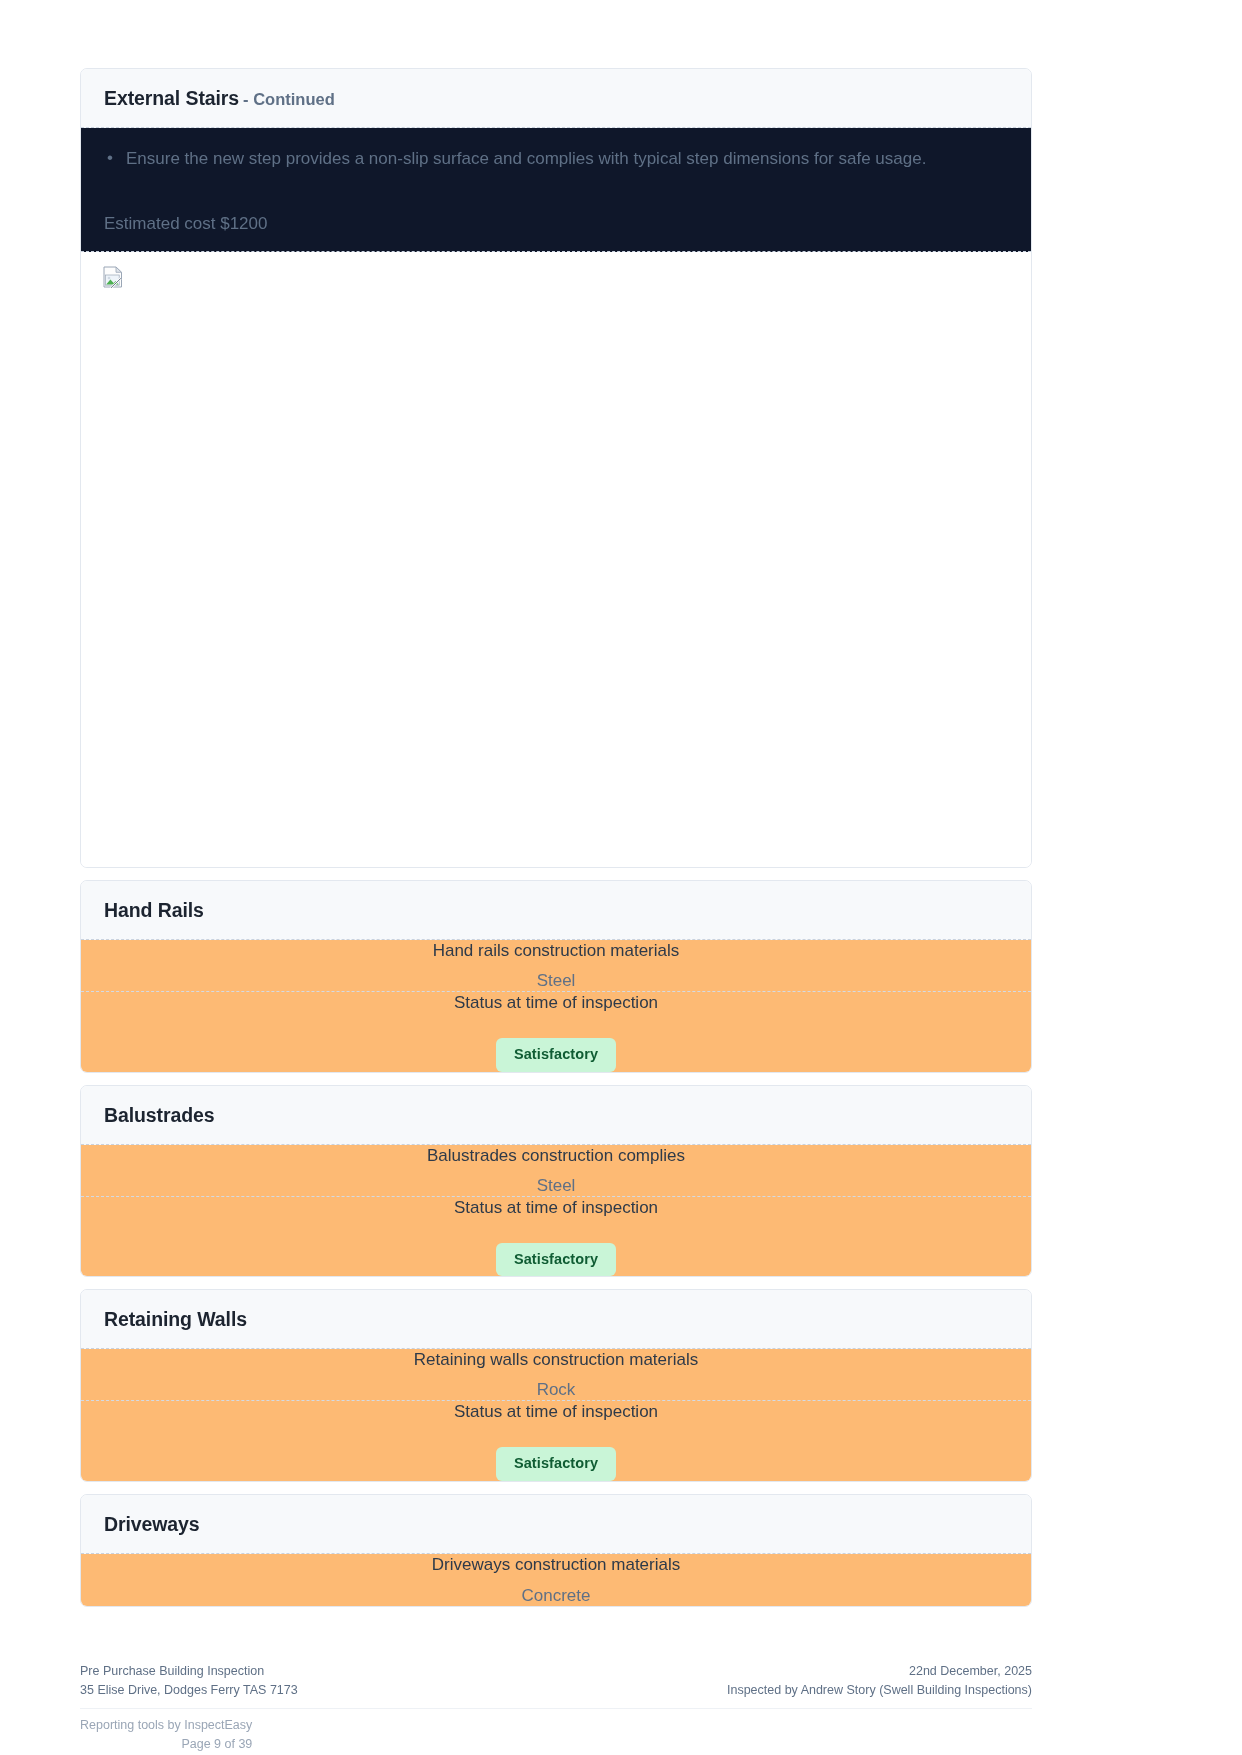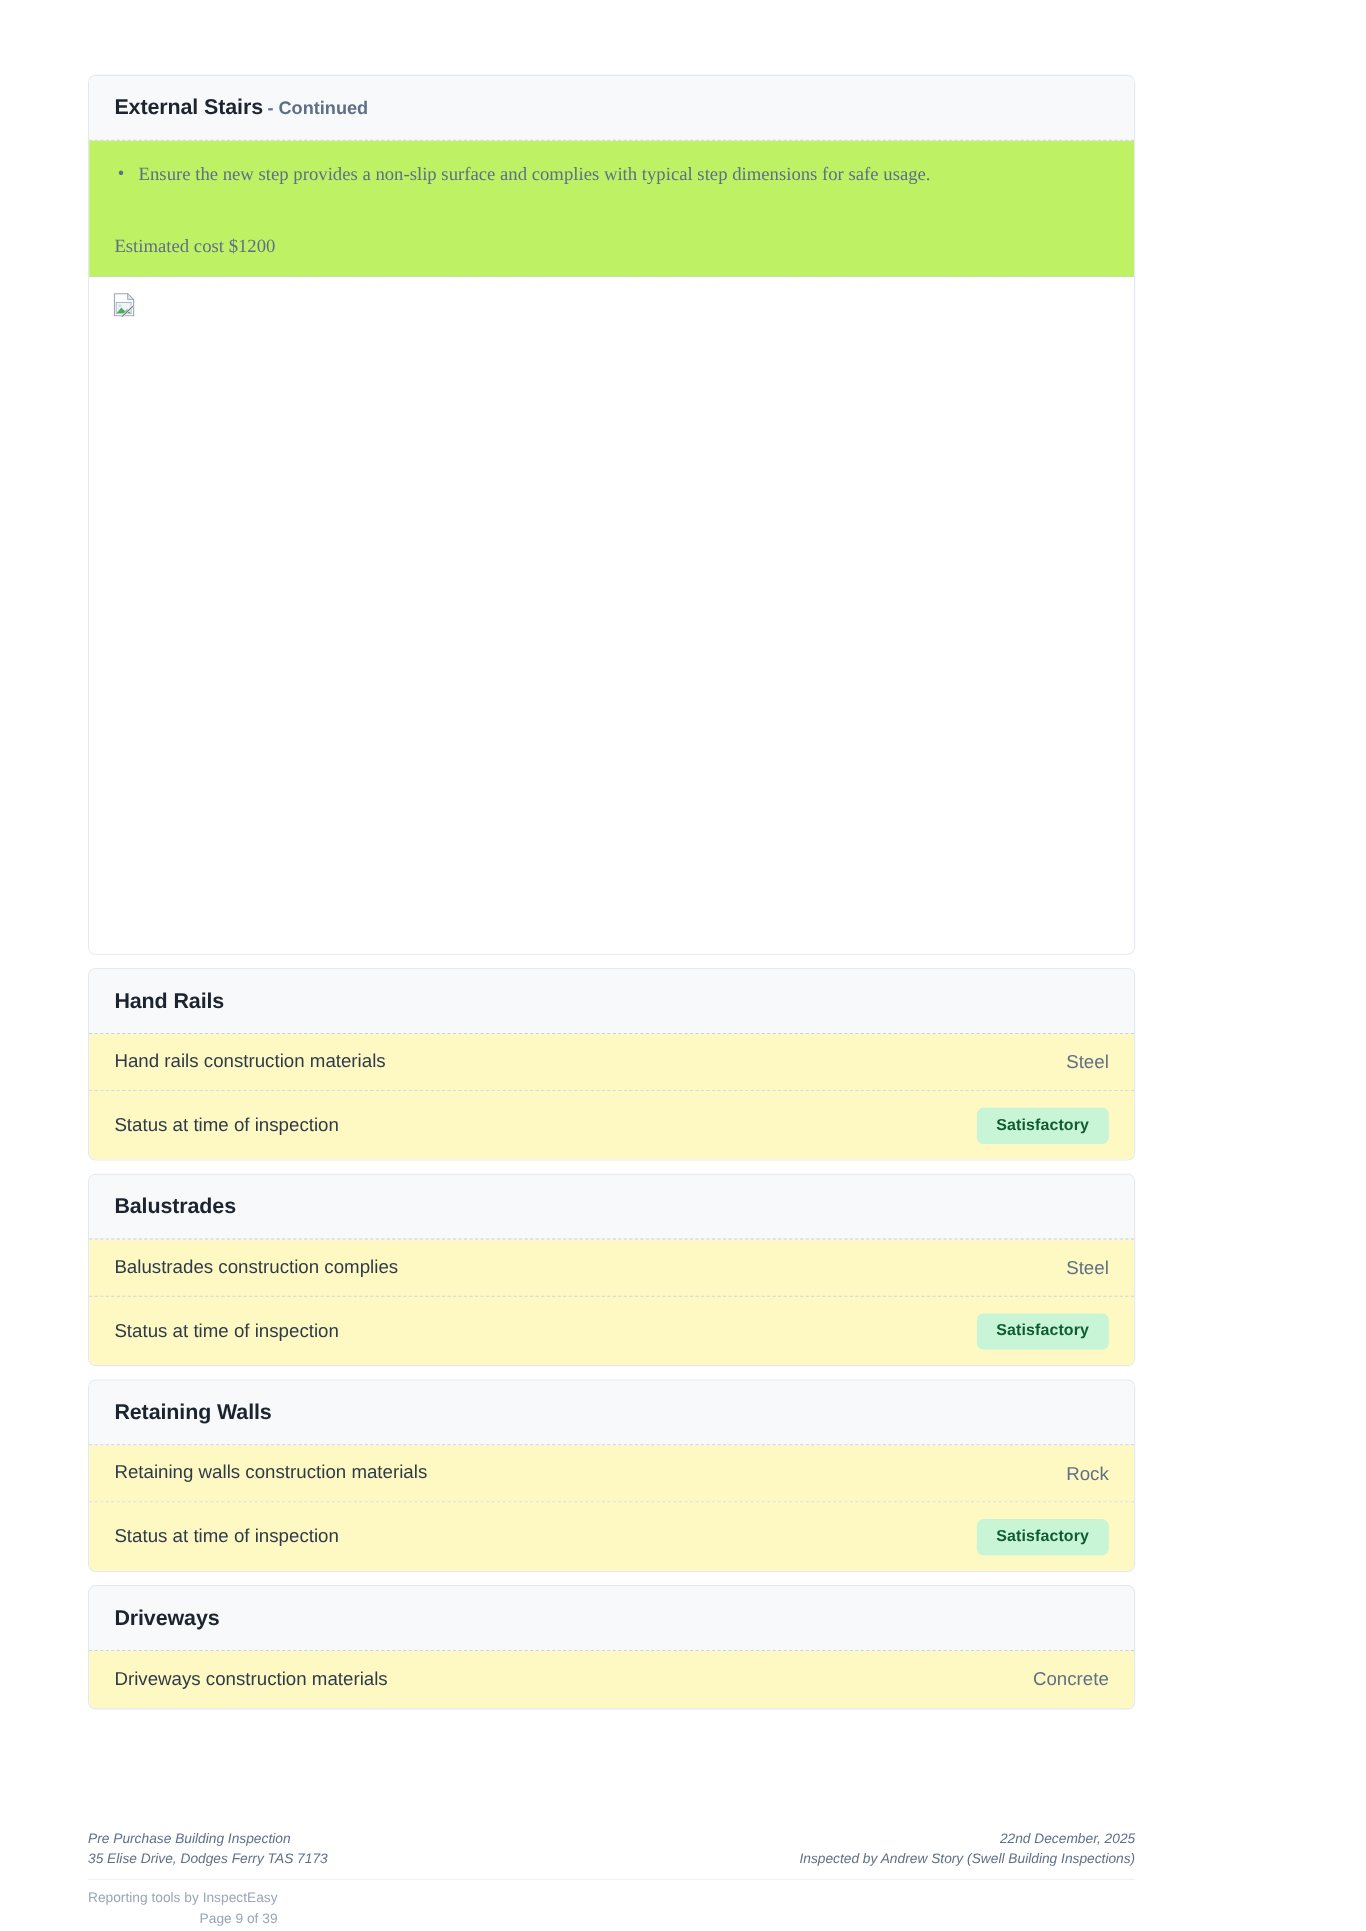--- a/index.html
+++ b/index.html
@@ -48,24 +48,23 @@
   .card-title-suffix {
     font-size: 16.5px;
     font-weight: bold;
     color: #5f7086;
     display: inline;
     margin-left: 4px;
   }
 
   
   .notes-block {
-    background: #bef264;
+    background: #0f172a;
     padding: 14px 23px 16px 23px;
     border-bottom: 1px dashed #c9d2de;
-    font-family: Liberation Serif, serif;
   }
   .bullet-list {
     margin: 0 0 0 0;
     padding: 0;
     list-style: none;
   }
   .bullet-item {
     position: relative;
     padding-left: 22px;
     font-size: 17px;
@@ -101,21 +100,22 @@
   }
 
   
   .row {
     display: flex;
     align-items: center;
     justify-content: space-between;
     padding: 0 23px;
     min-height: 52px;
     border-bottom: 1px dashed #d3dae4;
-    background: #fef9c3;
+    background: #fdba74;
+    flex-direction: column;
   }
   .row:last-child { border-bottom: none; }
   .row.tall { min-height: 62px; gap: 23px; }
   .row-label {
     font-size: 17px;
     color: #2e3a49;
     line-height: 1.35;
   }
   .row-value {
     font-size: 17px;
@@ -142,21 +142,21 @@
     top: 1662px;
     width: 952px;
   }
   .footer-top {
     display: flex;
     justify-content: space-between;
     align-items: flex-start;
     padding-bottom: 7px;
     border-bottom: 1px solid #eef1f5;
   }
-  .footer-left, .footer-right { line-height: 1.55; font-style: italic; }
+  .footer-left, .footer-right { line-height: 1.55; }
   .footer-right { text-align: right; }
   .footer-line {
     font-size: 12.5px;
     color: #5f7086;
   }
   .footer-bottom {
     display: flex;
     justify-content: space-between;
     align-items: flex-start;
     padding-top: 7px;

